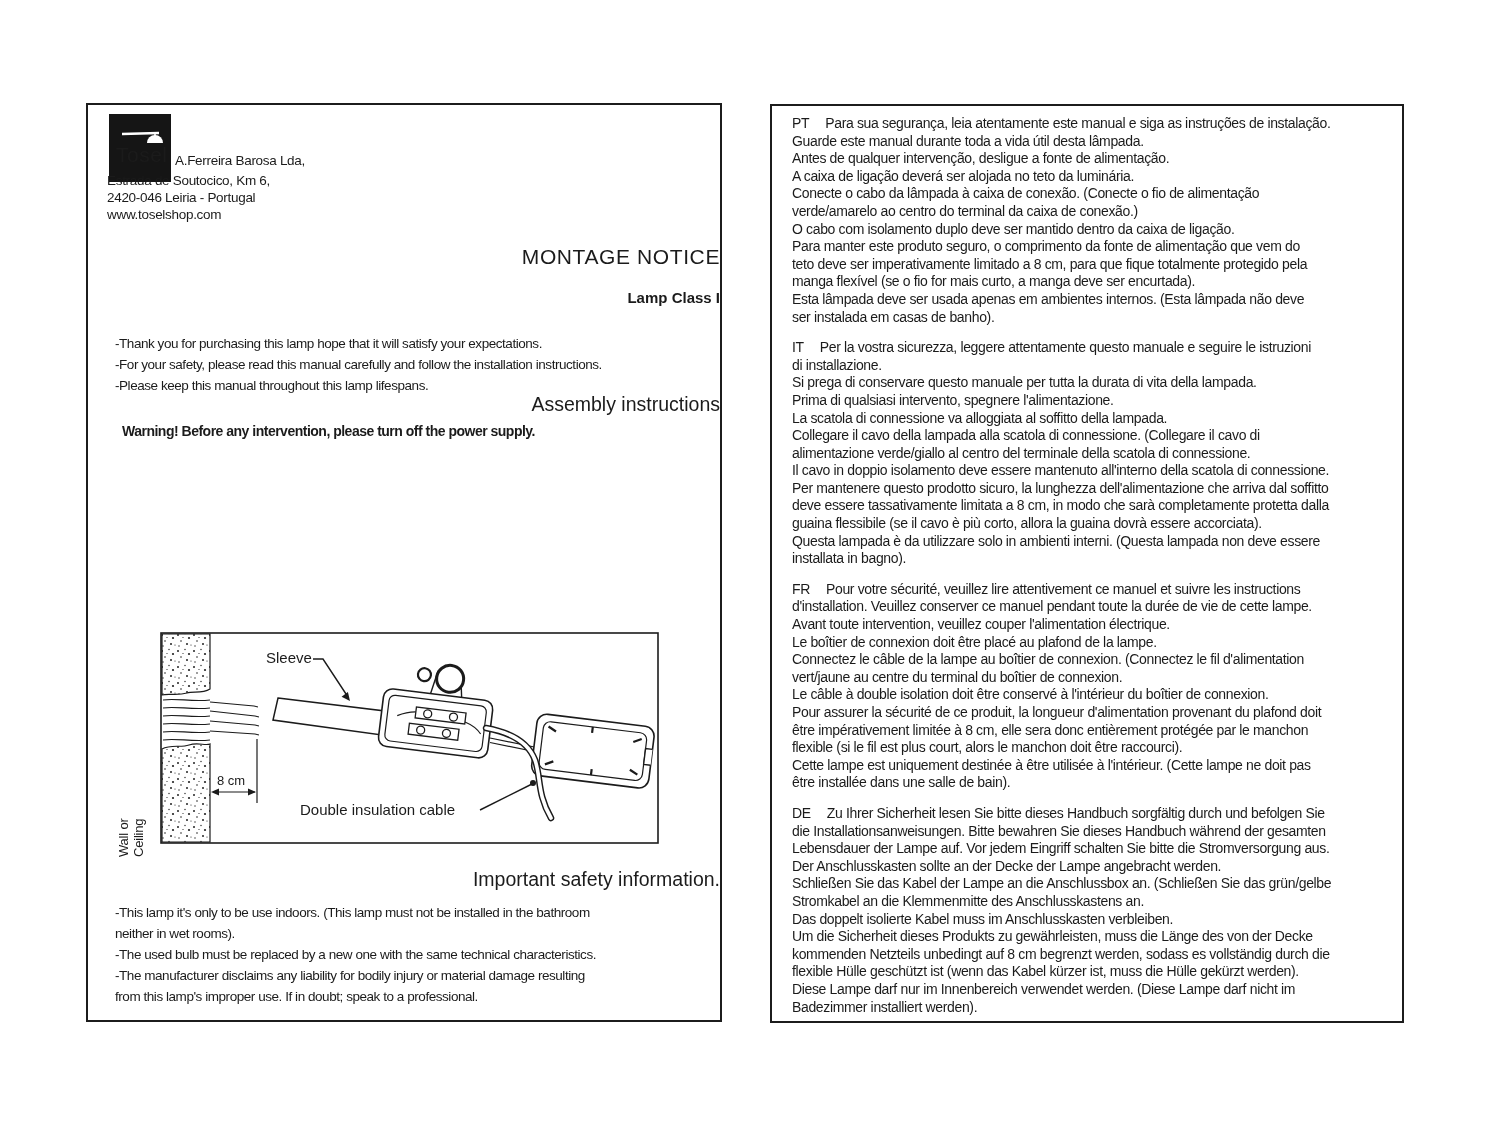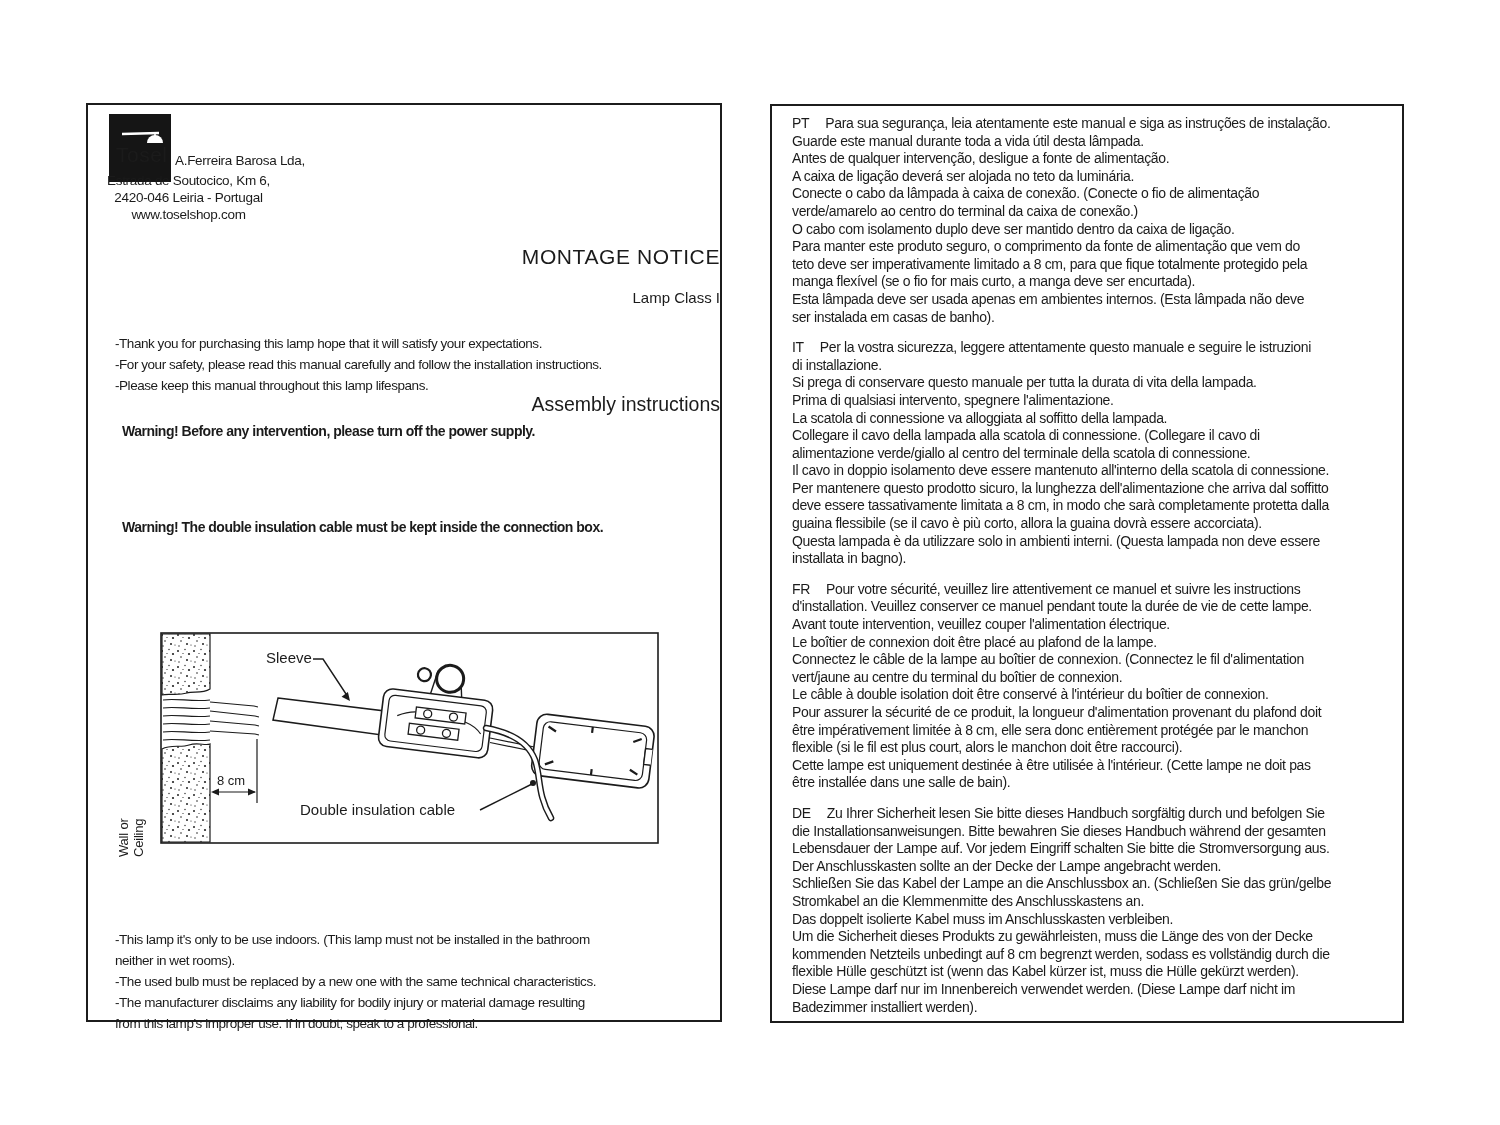--- a/index.html
+++ b/index.html
@@ -10,35 +10,35 @@
   #right-panel{left:770px;top:104px;width:634px;height:919px;padding:9px 12px 4px 20px;}
 
   .abs{position:absolute;}
   .pre{white-space:pre-line;}
   .body-text{font-size:13.5px;line-height:21px;letter-spacing:-0.45px;}
   .bold{font-weight:bold;margin-left:7px;}
   .centered{left:0;width:100%;text-align:right;}
 
   #logo-box{left:21px;top:9px;width:62px;height:68px;}
   #company-line1{left:87px;top:48px;font-size:13.5px;letter-spacing:-0.3px;}
-  #company-rest{left:19px;top:67px;font-size:13.5px;line-height:17px;letter-spacing:-0.3px;text-align:center;}
+  #company-rest{left:19px;top:67px;font-size:13.5px;line-height:17px;letter-spacing:-0.3px;}
 
   #montage-title{top:140px;font-size:21px;letter-spacing:0.6px;}
-  #lamp-class{top:184px;font-size:15px;font-weight:normal;}
+  #lamp-class{top:184px;font-size:15px;font-weight:bold;}
   #intro{left:27px;top:228px;}
   #assembly-heading{top:288px;font-size:19.5px;}
   #warning1{left:27px;top:318px;font-size:14px;letter-spacing:-0.5px;}
   #para1{left:27px;top:348px;}
   #warning2{left:27px;top:414px;font-size:14px;letter-spacing:-0.5px;}
   #para2{left:27px;top:445px;}
   #diagram-svg{left:72px;top:527px;}
   #wall-label{left:28px;top:752px;font-size:13px;line-height:15px;transform:rotate(-90deg);
               transform-origin:0 0;letter-spacing:-0.2px;}
   #safety-heading{top:763px;font-size:19.5px;}
-  #safety-para{left:27px;top:824px;}
+  #safety-para{left:27px;top:797px;}
 
   #right-panel .lang-block{margin:0 0 13px 0;font-size:14px;line-height:17.6px;
        letter-spacing:-0.35px;white-space:pre-line;}
   .lang-code{margin-right:16px;}
 
   svg text{font-family:"Liberation Sans",sans-serif;fill:#1b1b1b;}
 </style>
 </head>
 <body>
 
@@ -62,21 +62,20 @@
 
     <div class="abs centered" id="montage-title">MONTAGE NOTICE</div>
     <div class="abs centered" id="lamp-class">Lamp Class I</div>
 
     <div class="abs pre body-text" id="intro">-Thank you for purchasing this lamp hope that it will satisfy your expectations.
 -For your safety, please read this manual carefully and follow the installation instructions.
 -Please keep this manual throughout this lamp lifespans.</div>
 
     <div class="abs centered" id="assembly-heading">Assembly instructions</div>
     <div class="abs bold" id="warning1">Warning! Before any intervention, please turn off the power supply.</div>
-    <div class="abs bold" id="warning2">Warning! The double insulation cable must be kept inside the connection box.</div>
 
     <svg class="abs" id="diagram-svg" width="499" height="212" viewBox="0 0 499 212">
       <defs>
         <pattern id="stip" width="16" height="16" patternUnits="userSpaceOnUse">
           <rect width="16" height="16" fill="#ffffff"></rect>
           <circle cx="2" cy="3" r="1" fill="#222"></circle>
           <circle cx="9" cy="1.5" r="0.7" fill="#222"></circle>
           <circle cx="13" cy="6" r="1.1" fill="#222"></circle>
           <circle cx="5" cy="9" r="0.8" fill="#222"></circle>
           <circle cx="11" cy="12" r="1" fill="#222"></circle>
@@ -157,20 +156,21 @@
       <g>
         <text x="140" y="183" font-size="15">Double insulation cable</text>
         <line x1="320" y1="178" x2="372" y2="152" stroke="#1b1b1b" stroke-width="1.4"></line>
         <circle cx="373" cy="151" r="3" fill="#1b1b1b"></circle>
       </g>
     </svg>
 
     <div class="abs pre" id="wall-label">Wall or
 Ceiling</div>
 
+    <div class="abs centered" id="safety-heading">Important safety information.</div>
     <div class="abs pre body-text" id="safety-para">-This lamp it's only to be use indoors. (This lamp must not be installed in the bathroom
 neither in wet rooms).
 -The used bulb must be replaced by a new one with the same technical characteristics.
 -The manufacturer disclaims any liability for bodily injury or material damage resulting
 from this lamp's improper use. If in doubt; speak to a professional.</div>
   </div>
 
   <div class="panel" id="right-panel">
     <p class="lang-block"><span class="lang-code">PT</span><span>Para sua segurança, leia atentamente este manual e siga as instruções de instalação.
 Guarde este manual durante toda a vida útil desta lâmpada.

